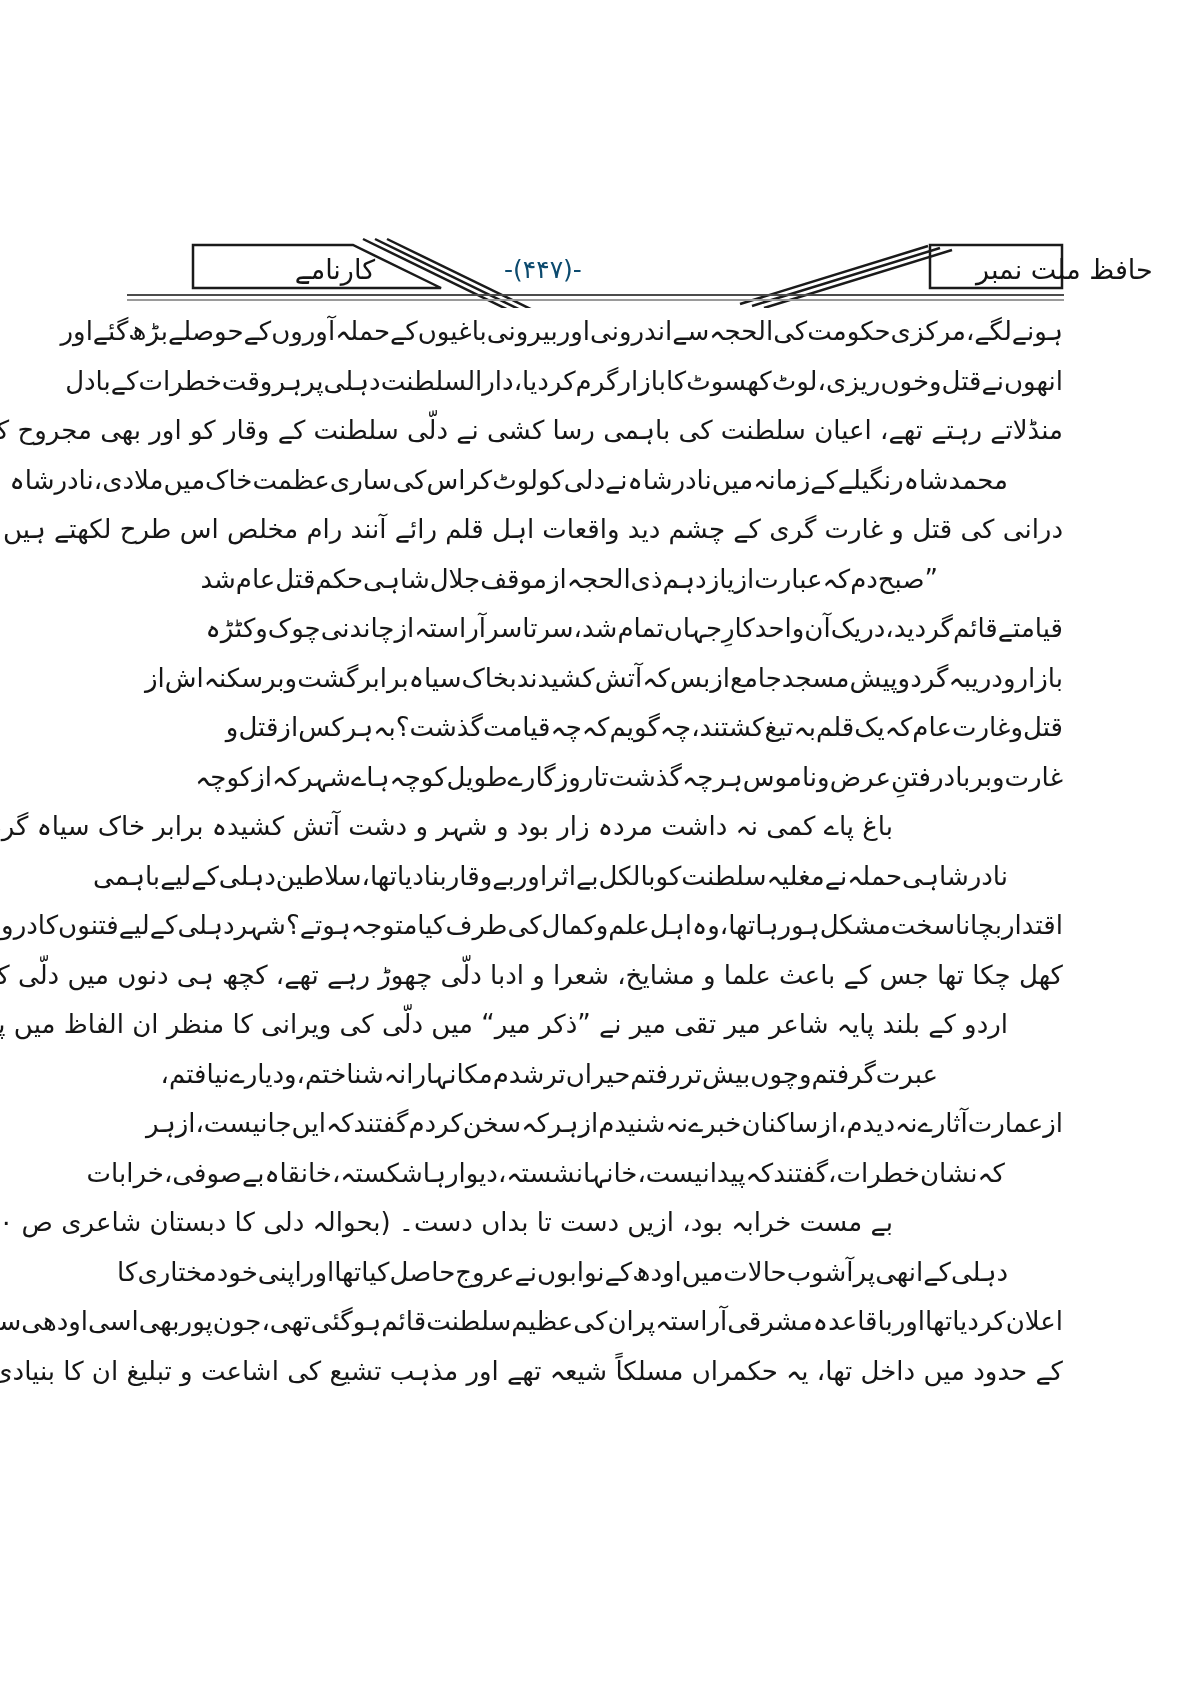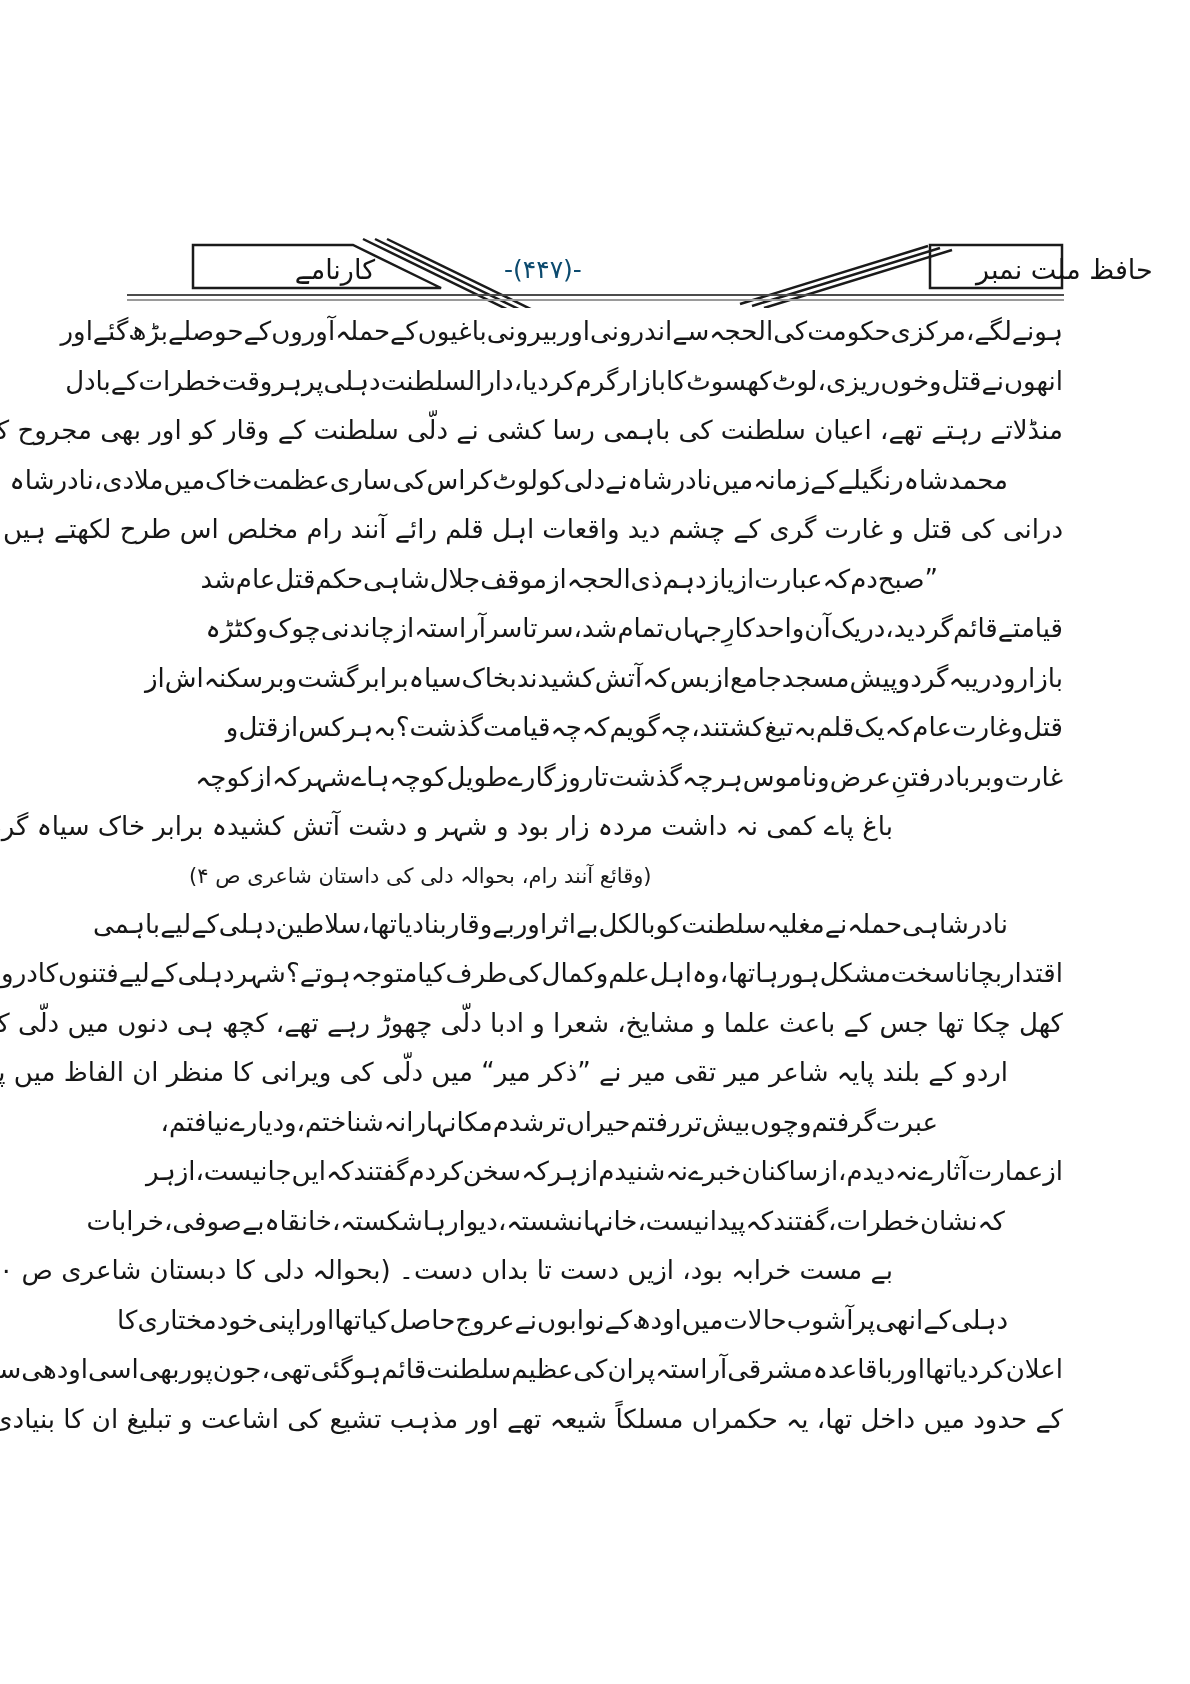--- a/index.html
+++ b/index.html
@@ -251,23 +251,20 @@
         <span>گارے</span>
         <span>طویل</span>
         <span>کوچہ</span>
         <span>ہاے</span>
         <span>شہر</span>
         <span>کہ</span>
         <span>از</span>
         <span>کوچہ</span>
       </div>
       <div class="line deep">باغ پاے کمی نہ داشت مردہ زار بود و شہر و دشت آتش کشیدہ برابر خاک سیاہ گردید۔</div>
-    </div>
-    <div class="block citation">
-      <div class="line">(وقائع آنند رام، بحوالہ دلی کی داستان شاعری ص ۴)</div>
     </div>
     <div class="block para">
       <div class="line fill first">
         <span>نادر</span>
         <span>شاہی</span>
         <span>حملہ</span>
         <span>نے</span>
         <span>مغلیہ</span>
         <span>سلطنت</span>
         <span>کو</span>

